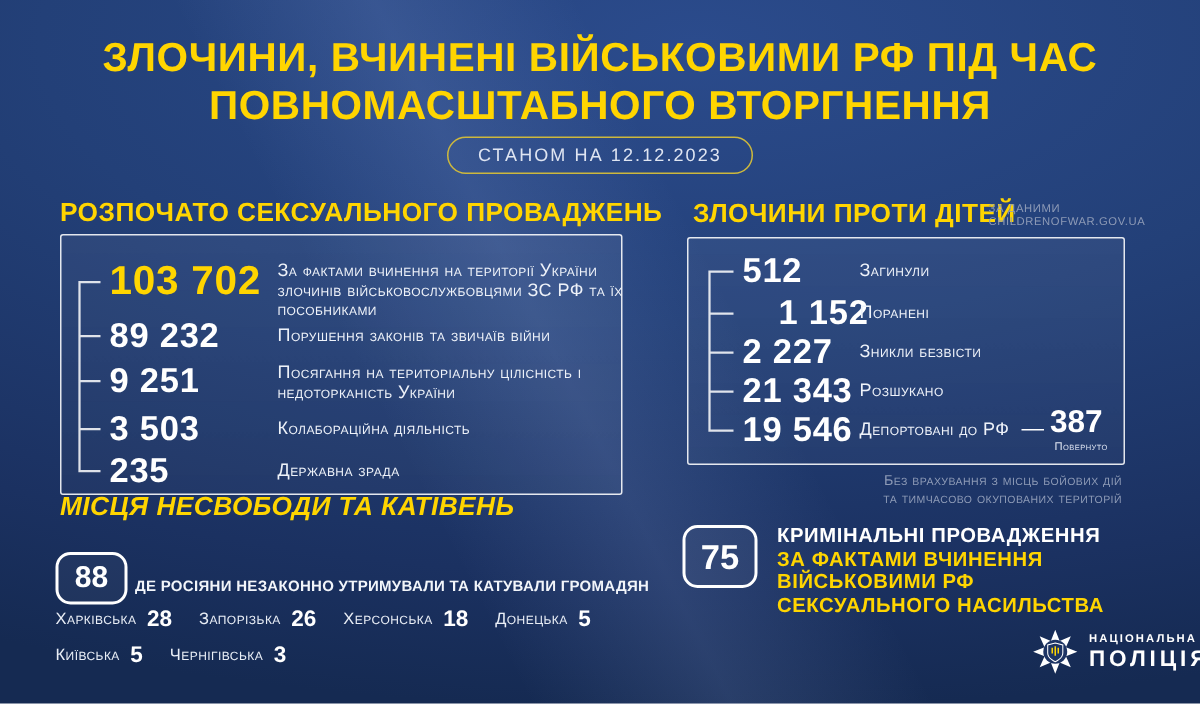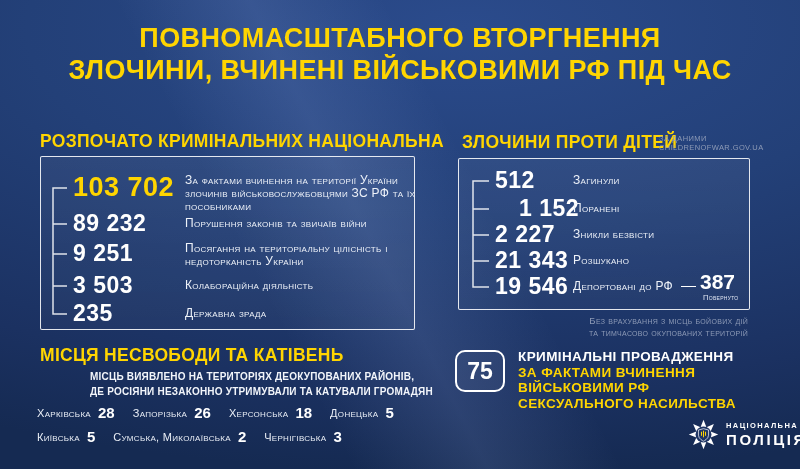--- a/index.html
+++ b/index.html
@@ -45,25 +45,28 @@
   .logo-text{display:flex; flex-direction:column; line-height:1;}
   .logo-top{font-size:7.5px; font-weight:bold; letter-spacing:1.4px; color:#fff; margin-bottom:3px;}
   .logo-bottom{font-size:15px; font-weight:bold; letter-spacing:2.6px; color:#fff;}
 </style>
 </head>
 <body>
 
 <div class="page">
 
   <div class="title">
+    <div>ЗЛОЧИНИ, ВЧИНЕНІ ВІЙСЬКОВИМИ РФ ПІД ЧАС</div>
     <div>ПОВНОМАСШТАБНОГО ВТОРГНЕННЯ</div>
-    <div>ЗЛОЧИНИ, ВЧИНЕНІ ВІЙСЬКОВИМИ РФ ПІД ЧАС</div>
+  </div>
+  <div class="date-wrap">
+    <span class="date-badge">СТАНОМ НА 12.12.2023</span>
   </div>
 
-  <div class="sec-header" style="left:40px; top:131px;">РОЗПОЧАТО КРИМІНАЛЬНИХ НАЦІОНАЛЬНА</div>
+  <div class="sec-header" style="left:40px; top:131px;">РОЗПОЧАТО СЕКСУАЛЬНОГО ПРОВАДЖЕНЬ</div>
   <div class="stat-box" style="left:40px; top:156px; width:373px; height:172px;">
     <svg class="bracket" width="40" height="172">
       <path d="M26 31 H12 V157 H26 M12 67 H26 M12 97 H26 M12 129 H26" fill="none" stroke="rgba(255,255,255,0.85)" stroke-width="1.5"></path>
     </svg>
     <div class="row-num big" style="left:32px; top:17px;">103 702</div>
     <div class="row-lbl" style="left:144px; top:17px; width:235px;">За фактами вчинення на території України злочинів військовослужбовцями ЗС РФ та їх пособниками</div>
     <div class="row-num" style="left:32px; top:55px;">89 232</div>
     <div class="row-lbl" style="left:144px; top:60px; width:226px;">Порушення законів та звичаїв війни</div>
     <div class="row-num" style="left:32px; top:85px;">9 251</div>
     <div class="row-lbl" style="left:144px; top:85px; width:230px;">Посягання на територіальну цілісність і недоторканість України</div>
@@ -94,22 +97,22 @@
     <div class="row-lbl" style="left:114px; top:121px;">Депортовані до РФ</div>
     <div class="dash" style="left:222px; top:127px;"></div>
     <div class="ret-num" style="left:241px; top:112px;">387</div>
     <div class="ret-lbl" style="left:244px; top:134px;">Повернуто</div>
   </div>
   <div class="footnote" style="left:458px; top:315px; width:290px;">
     <div>Без врахування з місць бойових дій</div>
     <div>та тимчасово окупованих територій</div>
   </div>
 
-  <div class="sec-header" style="left:40px; top:345px;">МІСЦЯ НЕСВОБОДИ ТА КАТІВЕНЬ</div>
-  <div class="desc-line" style="left:90px; top:370px;">МІСЦЬ ВИЯВЛЕНО НА ТЕРИТОРІЯХ ДЕОКУПОВАНИХ РАЙОНІВ,</div>
+  <div class="sec-header" style="left:40px; top:327px;font-style:italic;">МІСЦЯ НЕСВОБОДИ ТА КАТІВЕНЬ</div>
+  <div class="badge-sq" style="left:37px; top:368px; width:44px; height:31px; font-size:20px;">88</div>
   <div class="desc-line" style="left:90px; top:385px;">ДЕ РОСІЯНИ НЕЗАКОННО УТРИМУВАЛИ ТА КАТУВАЛИ ГРОМАДЯН</div>
   <div class="regions-row" style="left:37px; top:404px;">
     <span class="region">
       <span class="region-name">Харківська</span>
       <span class="region-val">28</span>
     </span>
     <span class="region">
       <span class="region-name">Запорізька</span>
       <span class="region-val">26</span>
     </span>
@@ -119,24 +122,20 @@
     </span>
     <span class="region">
       <span class="region-name">Донецька</span>
       <span class="region-val">5</span>
     </span>
   </div>
   <div class="regions-row" style="left:37px; top:428px;">
     <span class="region">
       <span class="region-name">Київська</span>
       <span class="region-val">5</span>
-    </span>
-    <span class="region">
-      <span class="region-name">Сумська, Миколаївська</span>
-      <span class="region-val">2</span>
     </span>
     <span class="region">
       <span class="region-name">Чернігівська</span>
       <span class="region-val">3</span>
     </span>
   </div>
 
   <div class="badge-sq" style="left:455px; top:350px; width:46px; height:38px; font-size:23px;">75</div>
   <div class="abs" style="left:518px; top:349px;">
     <div class="sv-line">КРИМІНАЛЬНІ ПРОВАДЖЕННЯ</div>

